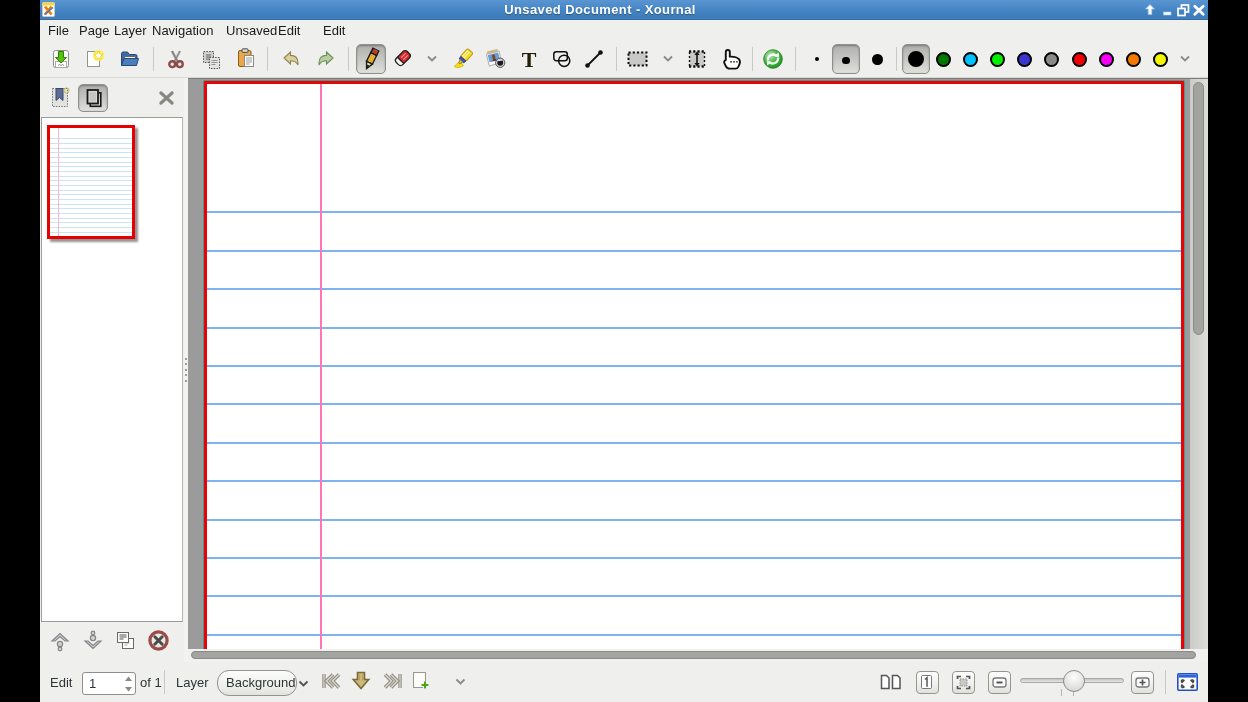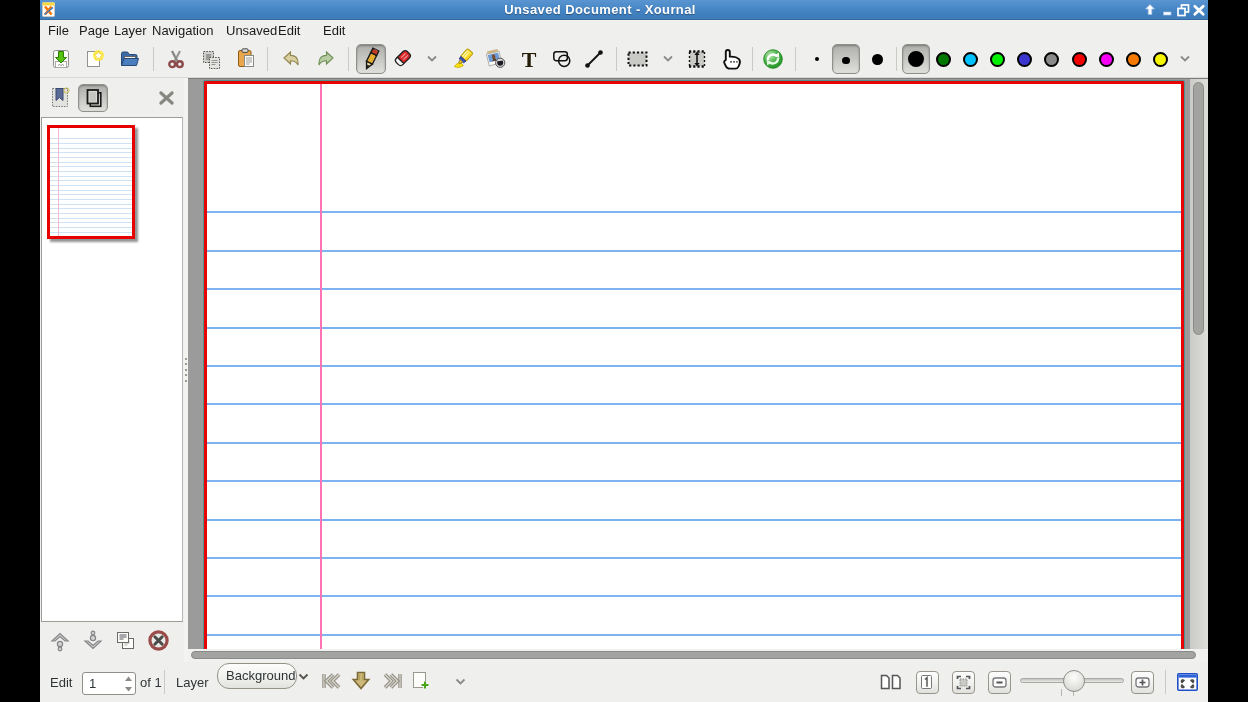--- a/index.html
+++ b/index.html
@@ -54,21 +54,21 @@
 #hscrollarea { position:absolute; left:148px; top:649px; width:1020px; height:13px; background:#f1f1ef; }
 #hthumb { position:absolute; left:3px; top:2px; width:1005px; height:8px;
   background:#a3a3a1; border:1px solid #8a8a88; border-radius:4px; }
 
 
 #statusbar { position:absolute; left:0; top:662px; width:1168px; height:40px; background:#efefed;
   font-size:13px; color:#2e3436; }
 .ssep { position:absolute; top:8px; width:1px; height:24px; background:#c9c9c6; }
 #spin { position:absolute; left:42px; top:10px; width:54px; height:23px; background:#fff;
   border:1px solid #918d88; border-radius:3px; font-size:13px; }
-#combo { position:absolute; left:177px; top:1px; width:80px; height:26px;
+#combo { position:absolute; left:177px; top:8px; width:80px; height:26px;
   background:linear-gradient(#fdfdfd,#efefec 60%,#e2e2de); border:1px solid #969288; border-radius:12px; }
 .sbtn { position:absolute; top:9px; width:23px; height:23px;
   background:linear-gradient(#fdfdfd,#efefec 60%,#e0e0dc); border:1px solid #99958c; border-radius:4px; }
 </style>
 </head>
 <body>
 <div id="win">
   <div id="titlebar">
     <svg class="abs" style="left:2px;top:2px" width="13" height="15">
       <rect x="0.5" y="0.5" width="12" height="14" rx="1" fill="#fdfdfb" stroke="#c8c8c4"></rect>

